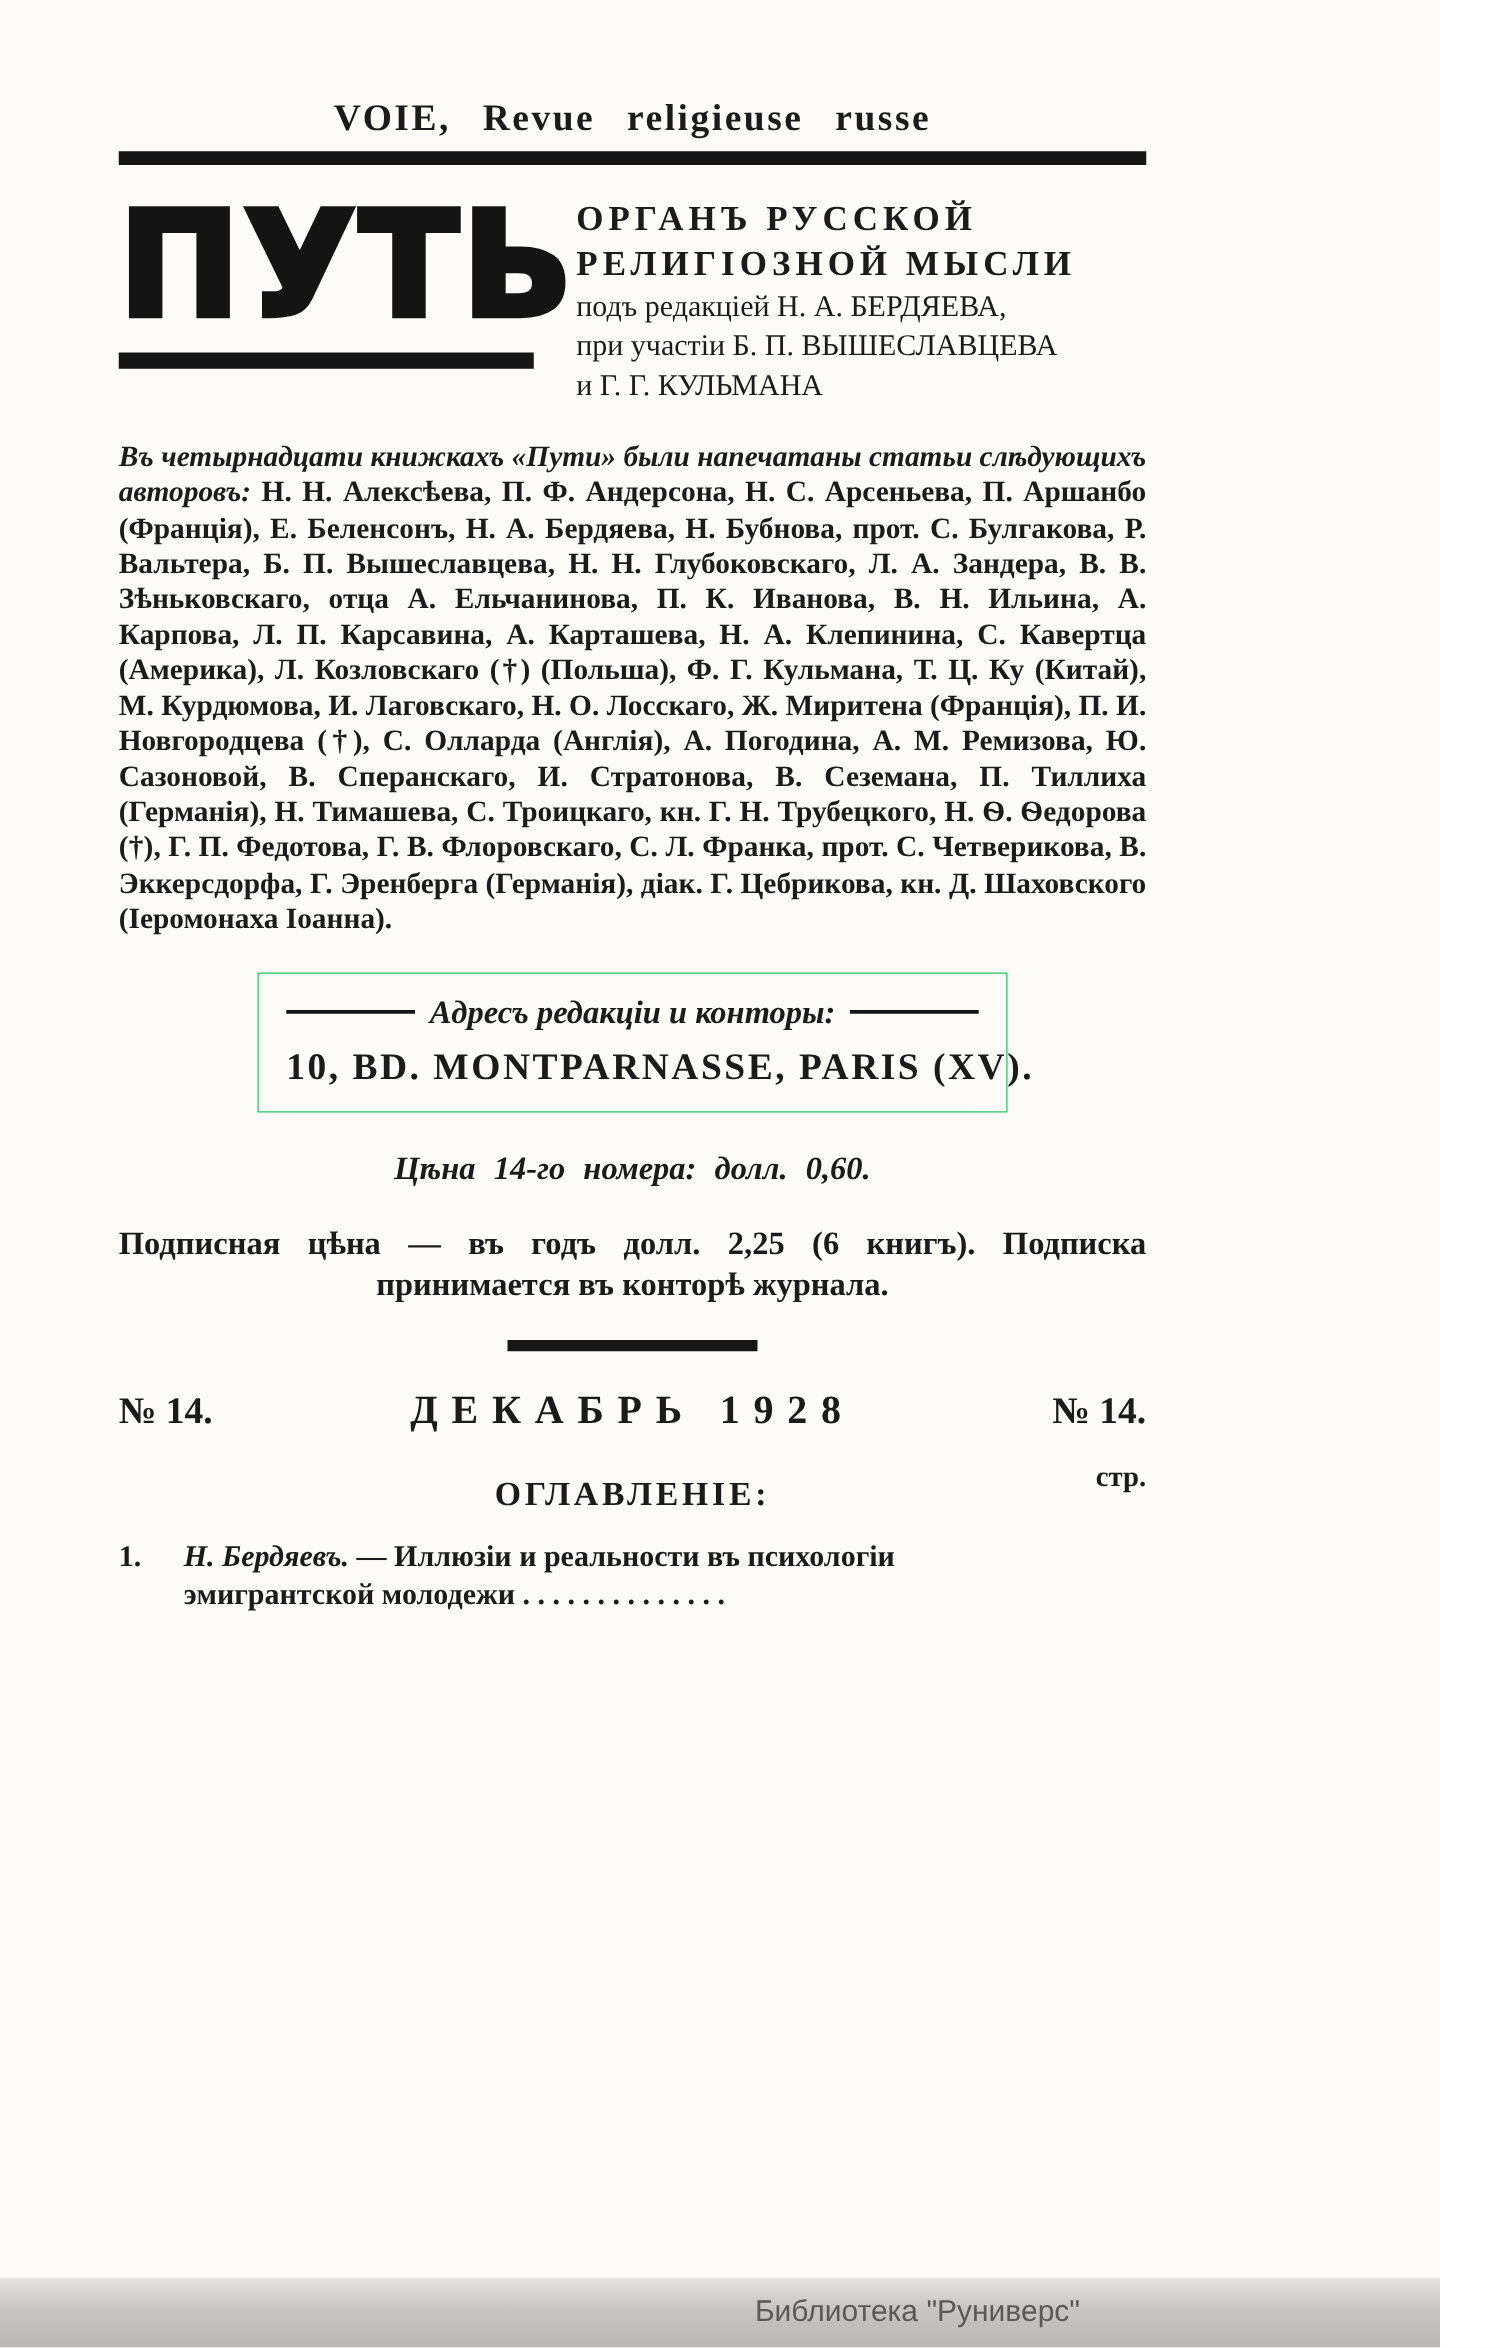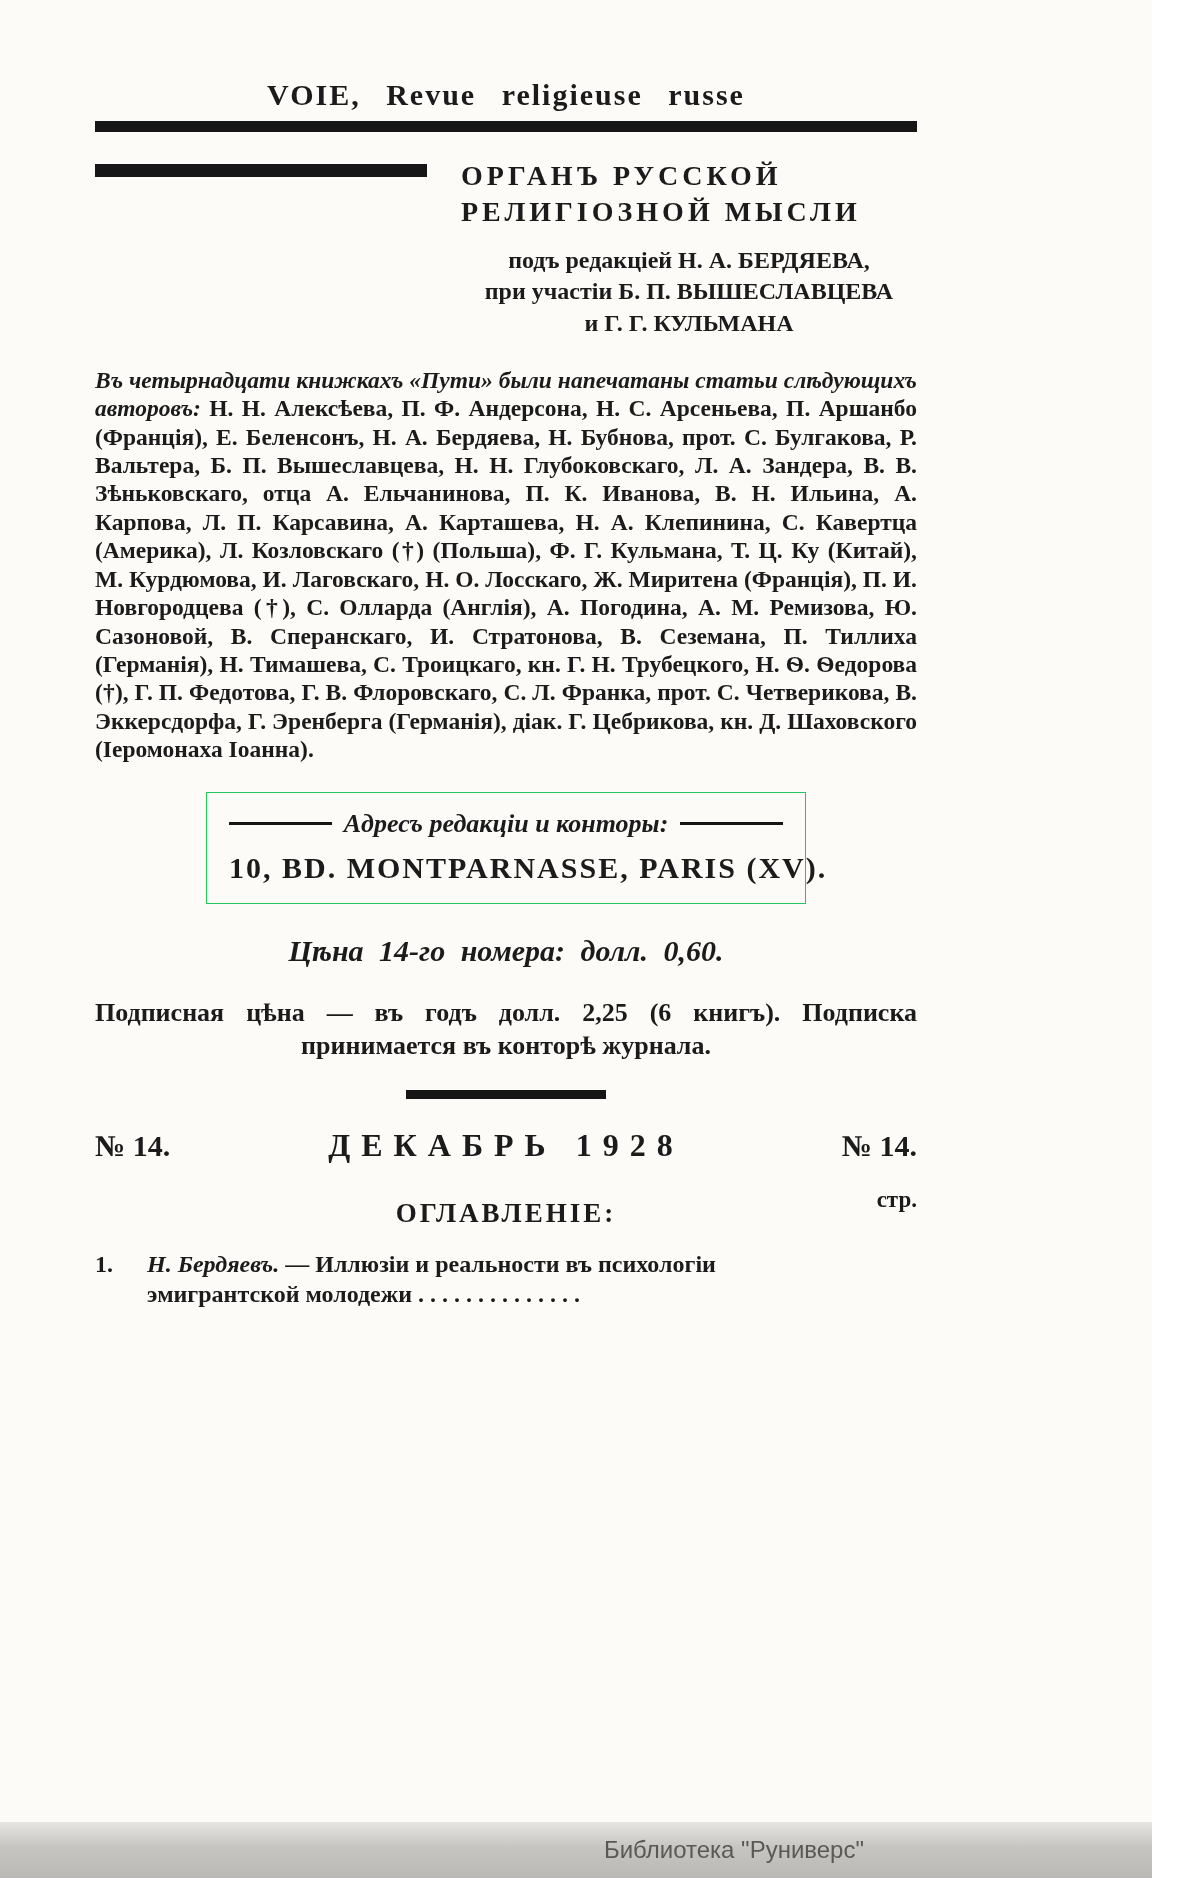--- a/index.html
+++ b/index.html
@@ -54,25 +54,23 @@
 
   .mast-right { flex: 1; padding-left: 34px; padding-top: 4px; }
   .organ {
     font-size: 28px;
     font-weight: bold;
     letter-spacing: 4px;
     line-height: 1.3;
     white-space: nowrap;
   }
   .editors {
-    margin-top: 14px;
     font-size: 24px;
-    font-weight: bold;
+    font-weight: normal;
     line-height: 1.32;
-    text-align: center;
   }
 
   .authors {
     margin: 26px 0 0;
     font-size: 23.5px;
     font-weight: bold;
     line-height: 1.21;
     text-align: justify;
   }
   .authors .intro { font-style: italic; }
@@ -93,21 +91,21 @@
     letter-spacing: 2px;
     margin-top: 12px;
     white-space: nowrap;
   }
 
   .price {
     margin-top: 30px;
     text-align: center;
     font-style: italic;
     font-weight: bold;
-    font-size: 30px;
+    font-size: 26px;
     word-spacing: 8px;
   }
 
   .subscription {
     margin: 28px 0 0;
     font-size: 26px;
     font-weight: bold;
     line-height: 1.28;
     text-align: justify;
     text-align-last: center;
@@ -161,20 +159,21 @@
 <body>
 
 <div class="page">
   <div class="content">
 
     <div class="voie">VOIE, Revue religieuse russe</div>
     <div class="rule-full"></div>
 
     <div class="masthead">
       <div class="logo-block">
+        <div class="logo">ПУТЬ</div>
         <div class="logo-bar"></div>
       </div>
       <div class="mast-right">
         <div class="organ">ОРГАНЪ РУССКОЙ</div>
         <div class="organ">РЕЛИГІОЗНОЙ МЫСЛИ</div>
         <div class="editors">
           <div>подъ редакціей Н. А. БЕРДЯЕВА,</div>
           <div>при участіи Б. П. ВЫШЕСЛАВЦЕВА</div>
           <div>и Г. Г. КУЛЬМАНА</div>
         </div>

